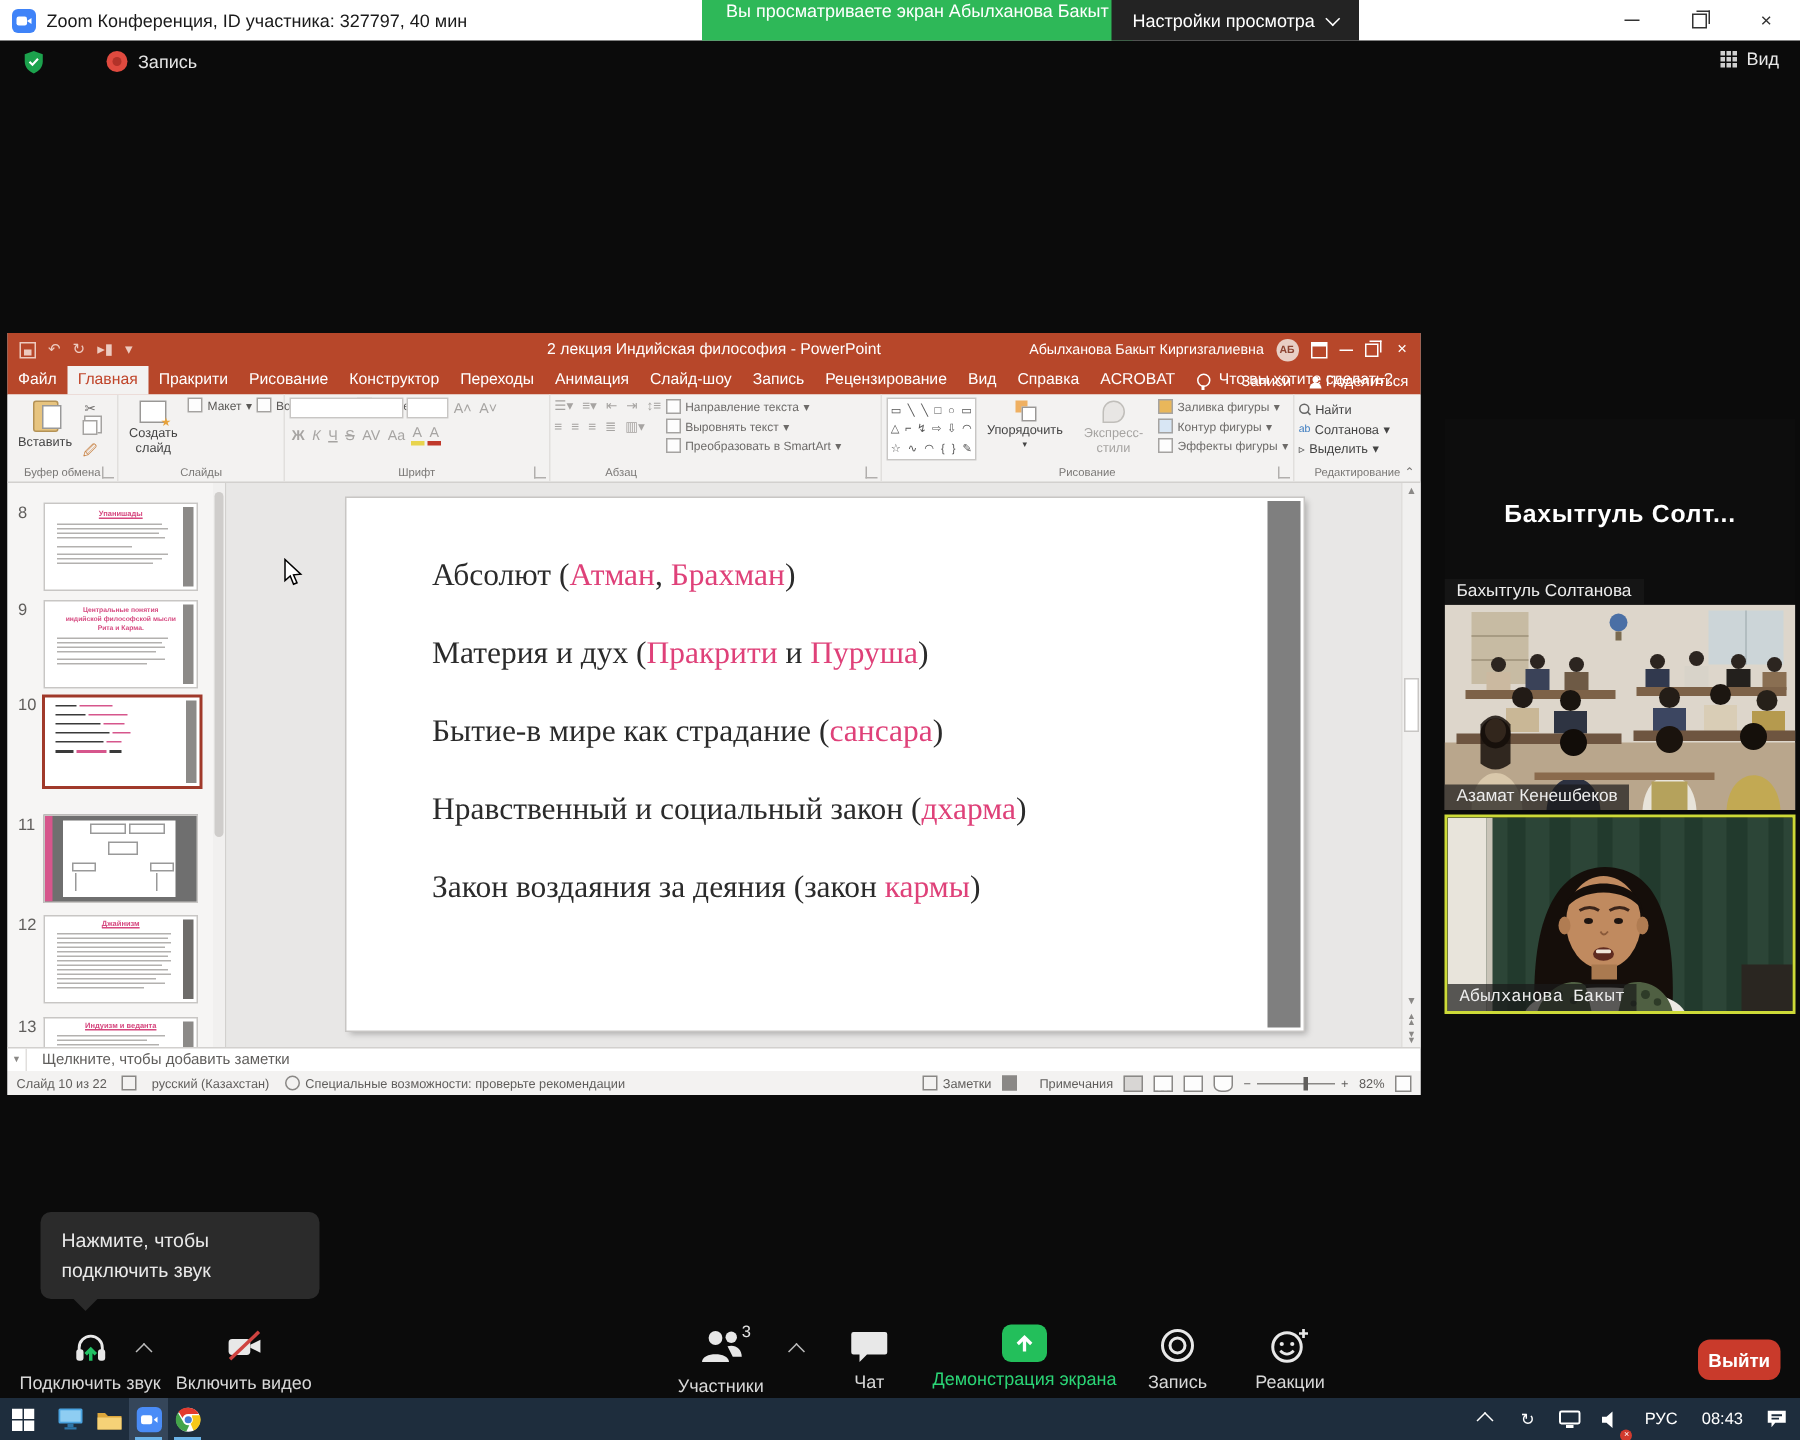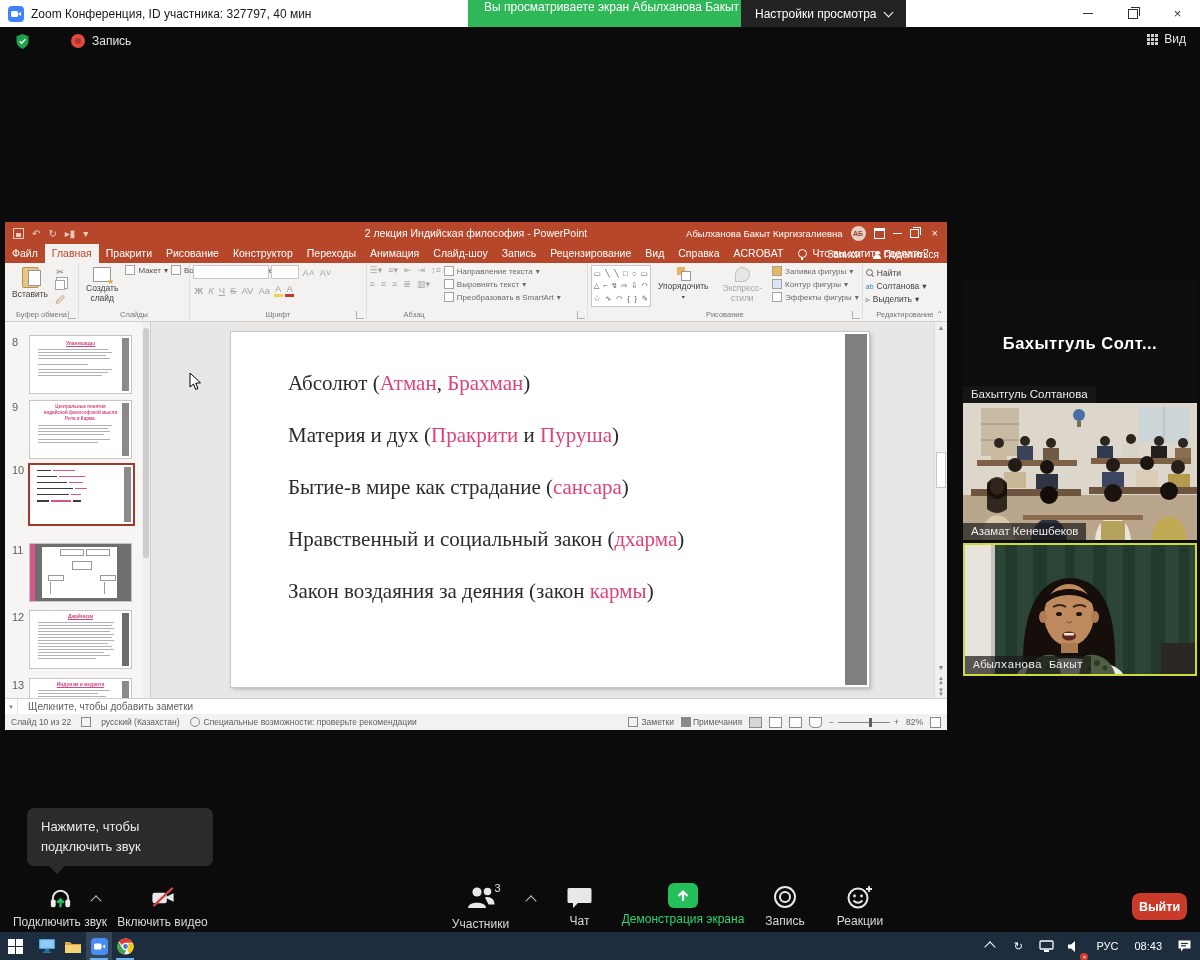--- a/index.html
+++ b/index.html
@@ -552,21 +552,21 @@
         <span>русский (Казахстан)</span>
         <span style="display:flex;align-items:center;gap:4px">
           <span class="sb-ic" style="border-radius:50%"></span>
           <span>Специальные возможности: проверьте рекомендации</span>
         </span>
         <div id="status-right">
           <span style="display:flex;align-items:center;gap:3px">
               <span class="sb-ic"></span>
               <span>Заметки</span>
             </span>
-          <span style="display:flex;align-items:center;gap:2px">
+          <span style="display:flex;align-items:center;gap:15px">
               <span class="sb-ic" style="background:#8a8886"></span>
               <span>Примечания</span>
             </span>
           <span class="view-ic active"></span>
           <span class="view-ic v2"></span>
           <span class="view-ic"></span>
           <span class="view-ic" style="border-radius:0 0 40%40%"></span>
           <div id="zoom-slider">
             <span>−</span>
             <span class="line">

